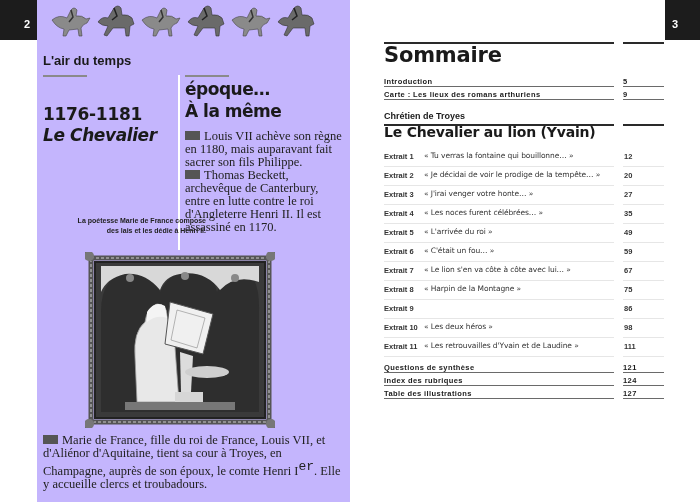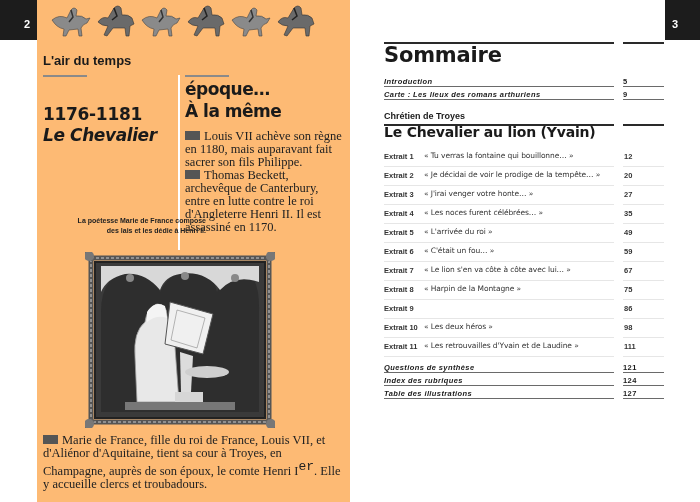--- a/index.html
+++ b/index.html
@@ -5,21 +5,21 @@
   * { box-sizing: border-box; margin: 0; padding: 0; }
   html, body { width: 700px; height: 502px; overflow: hidden; background: #ffffff; }
   body { position: relative; font-family: "Liberation Sans", sans-serif; color: #1a1a1a; }
 
   .pagenum { position: absolute; top: 0; width: 37px; height: 40px; background: #1c1c1c; color: #fff;
     font-family: "Liberation Sans", sans-serif; font-weight: bold; font-size: 11px;
     display: flex; align-items: flex-end; justify-content: flex-end; padding: 0 7px 10px 0; }
   .pagenum.left { left: 0; }
   .pagenum.right { left: 665px; width: 35px; justify-content: flex-start; padding-left: 7px; }
 
-  .left-page { position: absolute; left: 37px; top: 0; width: 313px; height: 502px; background: #fdba74; }
+  .left-page { position: absolute; left: 37px; top: 0; width: 313px; height: 502px; background: #c4b5fd; }
 
   .frieze { position: absolute; left: 12px; top: 4px; width: 270px; height: 34px; display: flex; gap: 2px; }
   .horse { width: 43px; height: 34px; }
 
   .rubric { position: absolute; left: 6px; top: 53px; font-size: 13px; font-weight: bold; color: #1a1a1a; }
   .rule-short { position: absolute; height: 1.5px; background: #8a8a8a; }
 
   .col1 { position: absolute; left: 6px; top: 84px; width: 136px; margin-top: 20px; }
   .col-sep { position: absolute; left: 141px; top: 75px; width: 2px; height: 175px; background: #ffffff; }
   .col2 { position: absolute; left: 148px; top: 78px; width: 160px; }
@@ -37,21 +37,21 @@
 
   .bottom-p { position: absolute; left: 6px; top: 434px; width: 300px; }
 
   
   .toc { position: absolute; left: 384px; top: 0; width: 281px; }
   .toc .top-rule-main { position: absolute; left: 0; top: 42px; width: 230px; height: 1.5px; background: #2a2a2a; }
   .toc .top-rule-page { position: absolute; left: 239px; top: 42px; width: 41px; height: 1.5px; background: #2a2a2a; }
   .toc-title { position: absolute; left: 0; top: 43px; font-family: "DejaVu Sans", sans-serif; font-weight: bold; font-size: 21px; letter-spacing: -0.2px; color: #1a1a1a; }
 
   .toc-row { position: absolute; left: 0; width: 281px; height: 13px; font-size: 7.5px; font-weight: bold; letter-spacing: 0.4px; }
-  .toc-row .lbl { position: absolute; left: 0; top: 3px; font-style: italic; }
+  .toc-row .lbl { position: absolute; left: 0; top: 3px; }
   .toc-row .pg { position: absolute; left: 239px; top: 3px; }
   .toc-row .u1 { position: absolute; left: 0; bottom: 0; width: 230px; height: 1.5px; background: #6a6a6a; }
   .toc-row .u2 { position: absolute; left: 239px; bottom: 0; width: 41px; height: 1.5px; background: #6a6a6a; }
 
   .author { position: absolute; left: 0; top: 111px; font-size: 9px; font-weight: bold; }
   .author-rule { position: absolute; left: 0; top: 124px; width: 230px; height: 1.5px; background: #2a2a2a; }
   .author-rule-pg { position: absolute; left: 239px; top: 124px; width: 41px; height: 1.5px; background: #2a2a2a; }
   .work-title { position: absolute; left: 0; top: 124px; font-family: "DejaVu Sans", sans-serif; font-weight: bold; font-size: 14px; letter-spacing: -0.2px; }
 
   .extrait { position: absolute; left: 0; width: 281px; height: 19px; font-size: 7.5px; }

